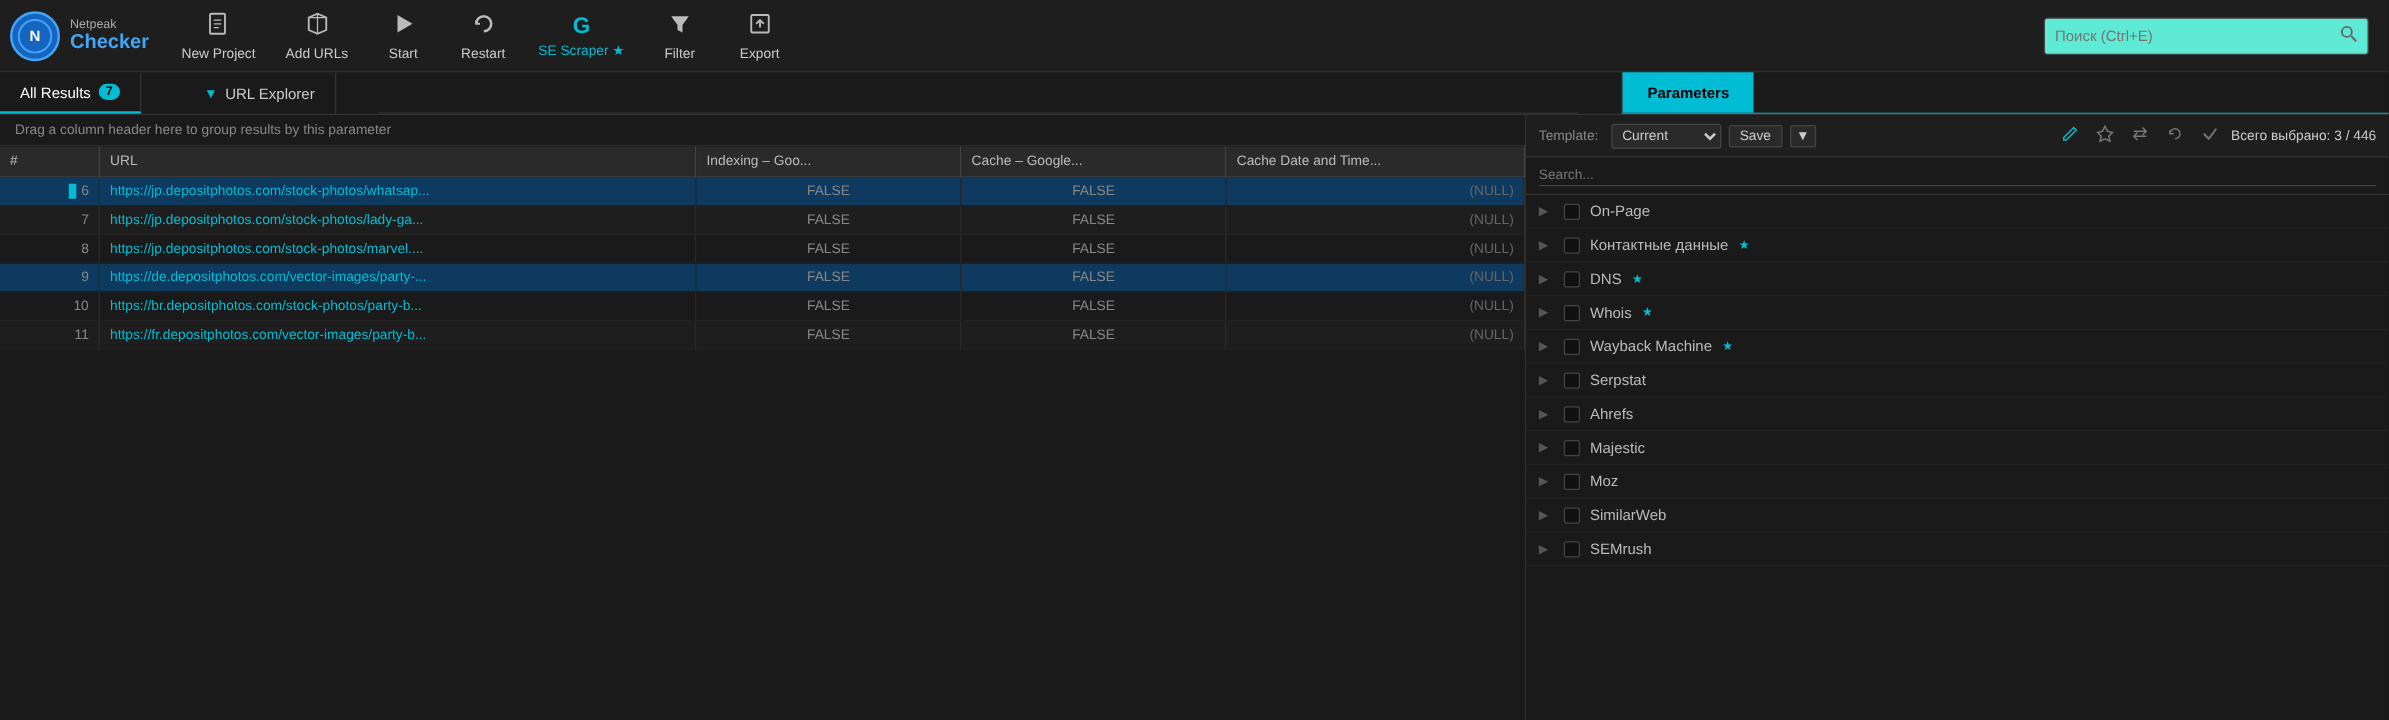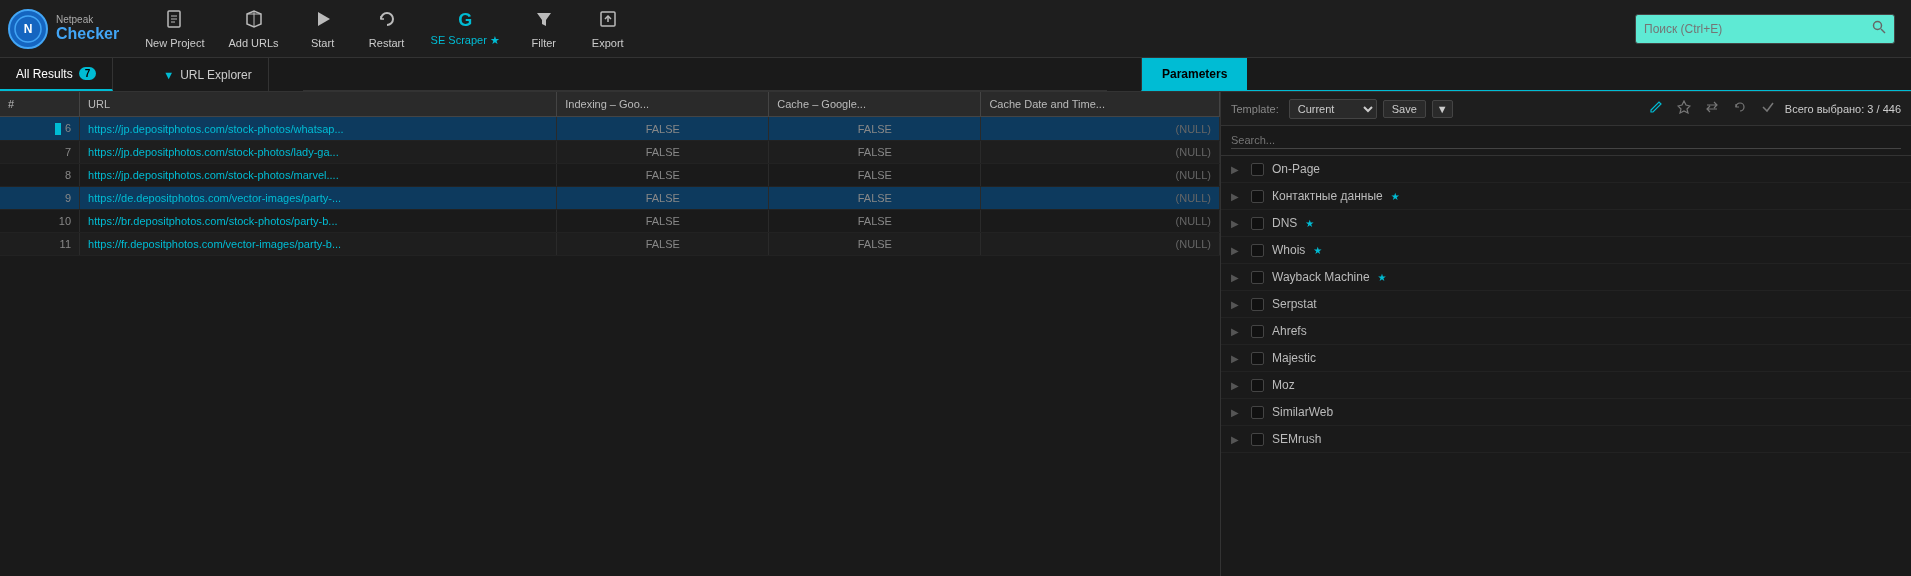--- a/index.html
+++ b/index.html
@@ -451,29 +451,30 @@
   <div class="tab active">
     <span>All Results</span>
     <span class="tab-badge">7</span>
   </div>
   <div class="tab">
     <span class="tab-filter-icon">▼</span>
     <span>URL Explorer</span>
   </div>
   <div style="flex:1; border-bottom:1px solid #333;"></div>
 
-  <div style="width:770px; display:flex; align-items:stretch; border-left:1px solid #333; border-bottom:1px solid #00bcd4;">
+  <div style="width:614px; display:flex; align-items:stretch; border-left:1px solid #333; border-bottom:1px solid #00bcd4;">
     <div class="params-tab">Parameters</div>
     <div style="flex:1; background:#1a1a1a;"></div>
   </div>
 </div>
 
 <div class="main-layout">
 
   <div class="left-content">
+    <div class="drag-hint">Drag a column header here to group results by this parameter</div>
     <div class="data-table">
       <table>
         <thead>
           <tr>
             <th class="col-num">#</th>
             <th class="col-url">URL</th>
             <th class="col-index">Indexing – Goo...</th>
             <th class="col-cache">Cache – Google...</th>
             <th class="col-cachedate">Cache Date and Time...</th>
           </tr>

